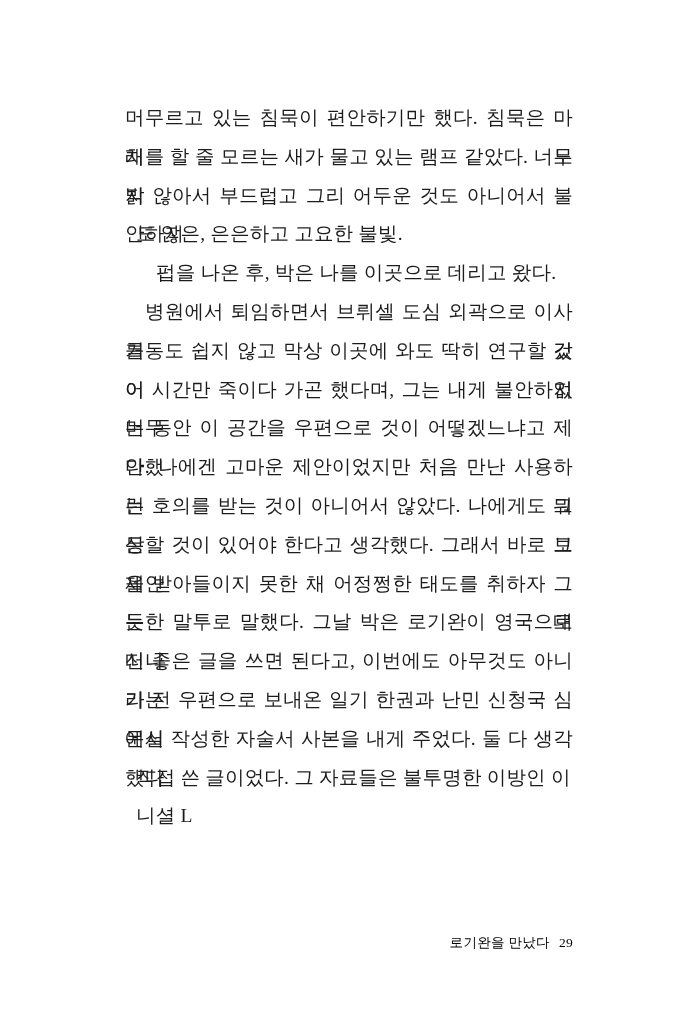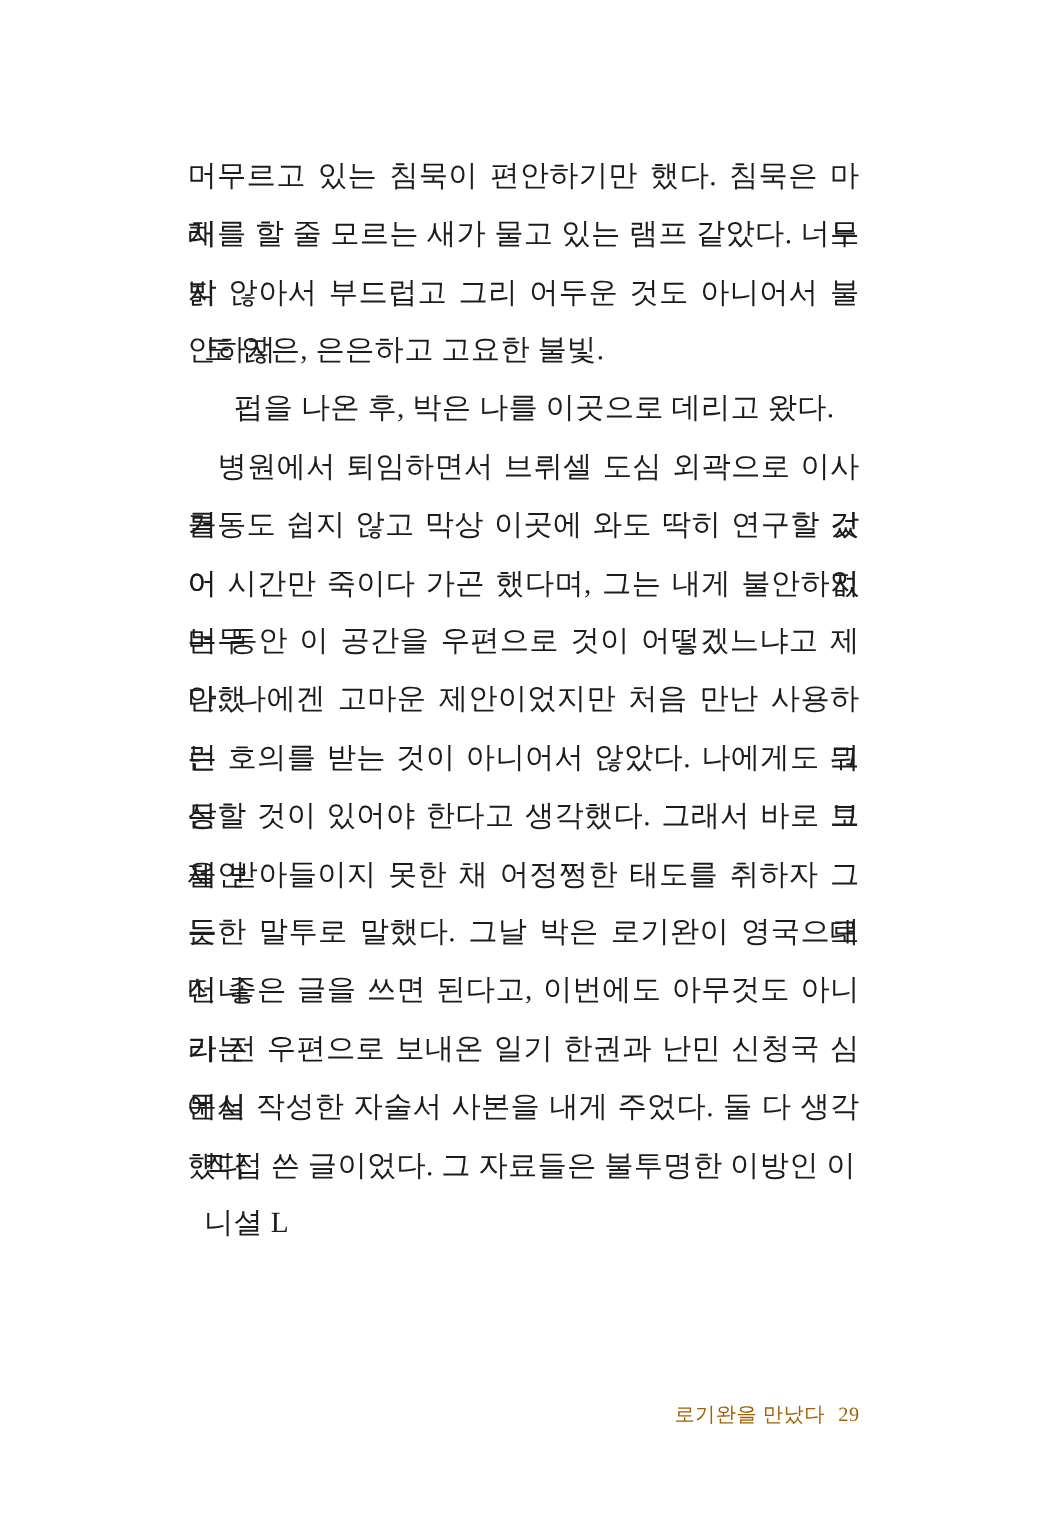--- a/index.html
+++ b/index.html
@@ -57,21 +57,21 @@
   .indent-space {
     display: inline-block;
     width: 20px;
   }
   .footer {
     position: absolute;
     left: 125px;
     top: 934px;
     width: 448px;
     text-align: right;
-    color: #a16207;
+    color: #000000;
     font-size: 13.5px;
     letter-spacing: 0.3px;
   }
   .footer .folio {
     margin-left: 9px;
   }
 </style>
 </head>
 <body>
 

